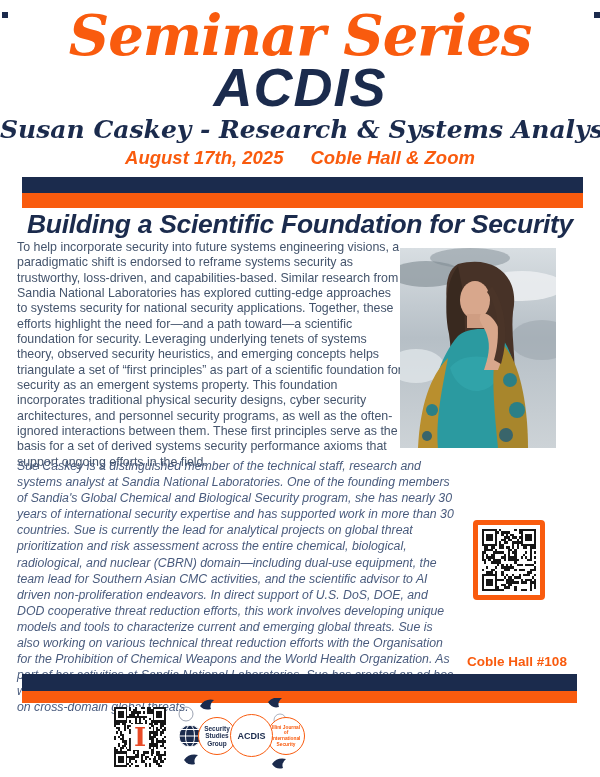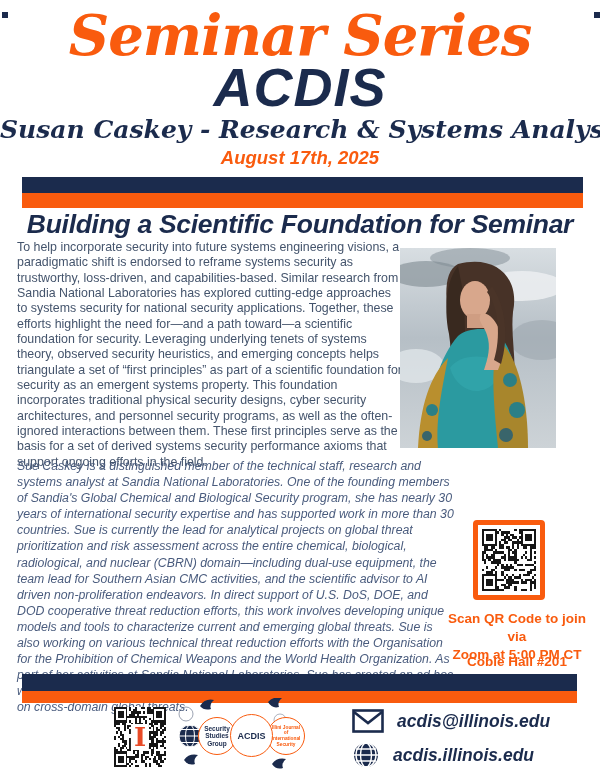--- a/index.html
+++ b/index.html
@@ -80,28 +80,29 @@
 <div class="poster">
 
   <div class="abs corner" style="left:2px;top:12px;"></div>
   <div class="abs corner" style="left:594px;top:12px;"></div>
 
   <div class="abs series-title">Seminar Series</div>
   <div class="abs org-title">ACDIS</div>
   <div class="abs speaker-line">Susan Caskey - Research &amp; Systems Analyst</div>
   <div class="abs date-row">
     <span>August 17th, 2025</span>
+    <span>Coble Hall &amp; Zoom</span>
   </div>
 
   <div class="abs banner">
     <div class="bar-navy"></div>
     <div class="bar-orange"></div>
   </div>
 
-  <div class="abs talk-title">Building a Scientific Foundation for Seminar</div>
+  <div class="abs talk-title">Building a Scientific Foundation for Security</div>
 
   <div class="abs abstract">To help incorporate security into future systems engineering visions, a paradigmatic shift is endorsed to reframe systems security as trustworthy, loss-driven, and capabilities-based. Similar research from Sandia National Laboratories has explored cutting-edge approaches to systems security for national security applications. Together, these efforts highlight the need for—and a path toward—a scientific foundation for security. Leveraging underlying tenets of systems theory, observed security heuristics, and emerging concepts helps triangulate a set of “first principles” as part of a scientific foundation for security as an emergent systems property. This foundation incorporates traditional physical security designs, cyber security architectures, and personnel security programs, as well as the often-ignored interactions between them. These first principles serve as the basis for a set of derived systems security performance axioms that support ongoing efforts in the field.</div>
 
   <div class="abs photo">
     <svg width="156" height="200" viewBox="0 0 156 200">
       <defs>
         <linearGradient id="sky" x1="0" y1="0" x2="0" y2="1">
           <stop offset="0" stop-color="#d8dee2"></stop>
             <stop offset="0.45" stop-color="#b6bfc6"></stop>
             <stop offset="1" stop-color="#cdd3d7"></stop>
@@ -761,25 +762,21 @@
         <div style="background: rgb(255, 255, 255);"></div>
         <div style="background: rgb(22, 22, 22);"></div>
         <div style="background: rgb(22, 22, 22);"></div>
         <div style="background: rgb(22, 22, 22);"></div>
         <div style="background: rgb(255, 255, 255);"></div>
         <div style="background: rgb(22, 22, 22);"></div>
         <div style="background: rgb(255, 255, 255);"></div>
         <div style="background: rgb(255, 255, 255);"></div>
       </div>
   </div>
-  <div class="abs qr-caption">
-    <div>Scan QR Code to join via</div>
-    <div>Zoom at 5:00 PM CT</div>
-  </div>
-  <div class="abs room-caption">Coble Hall #201</div>
+  <div class="abs room-caption">Coble Hall #108</div>
 
   <div class="abs footer-bars">
     <div class="bar-navy"></div>
     <div class="bar-orange"></div>
   </div>
 
   <div class="abs footer-qr">
     <div id="footer-qr" class="qr-grid" style="display: grid; grid-template-columns: repeat(27, 1fr); grid-template-rows: repeat(27, 1fr);">
         <div style="background: rgb(22, 22, 22);"></div>
         <div style="background: rgb(22, 22, 22);"></div>
@@ -1540,32 +1537,14 @@
     <div class="logo-circle lc1">Security
 Studies
 Group</div>
     <div class="logo-circle lc2">ACDIS</div>
     <div class="logo-circle lc3">Illini Journal
 of
 International
 Security</div>
   </div>
 
-  <div class="abs contact">
-    <div class="contact-row">
-      <svg width="32" height="24" viewBox="0 0 32 24">
-        <rect x="1.5" y="1.5" width="29" height="21" fill="none" stroke="#1B2B4D" stroke-width="2.6"></rect>
-        <path d="M2,3 L16,14 L30,3" fill="none" stroke="#1B2B4D" stroke-width="2.6"></path>
-      </svg>
-      <span class="contact-text">acdis@illinois.edu</span>
-    </div>
-    <div class="contact-row">
-      <svg width="28" height="28" viewBox="0 0 28 28">
-        <circle cx="14" cy="14" r="12" fill="#1B2B4D"></circle>
-        <ellipse cx="14" cy="14" rx="5.5" ry="12" fill="none" stroke="#fff" stroke-width="1.4"></ellipse>
-        <ellipse cx="14" cy="14" rx="10" ry="12" fill="none" stroke="#fff" stroke-width="1.4"></ellipse>
-        <path d="M2,14 h24 M4,8 h20 M4,20 h20" stroke="#fff" stroke-width="1.4" fill="none"></path>
-      </svg>
-      <span class="contact-text">acdis.illinois.edu</span>
-    </div>
-  </div>
 
 </div>
 
 </body></html>

